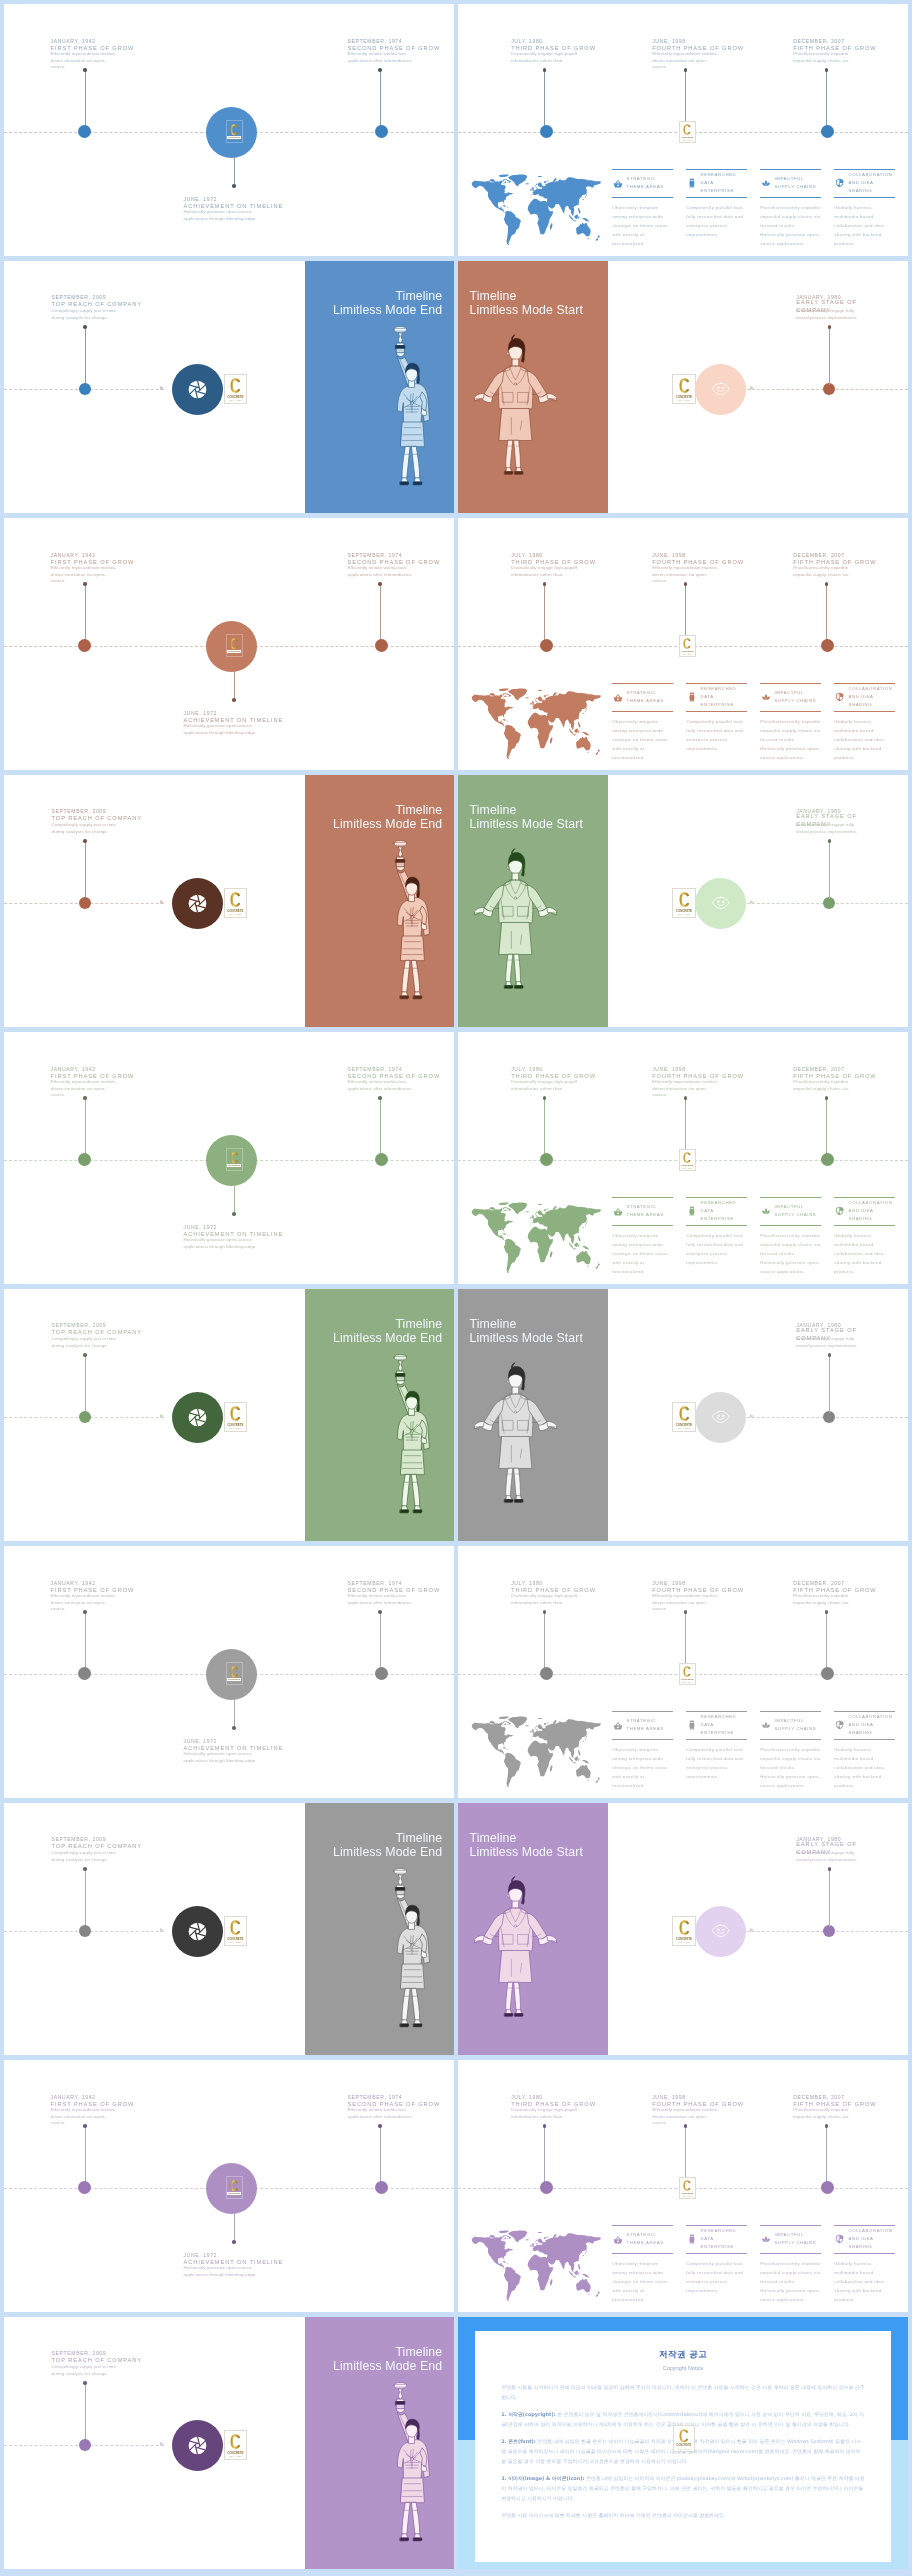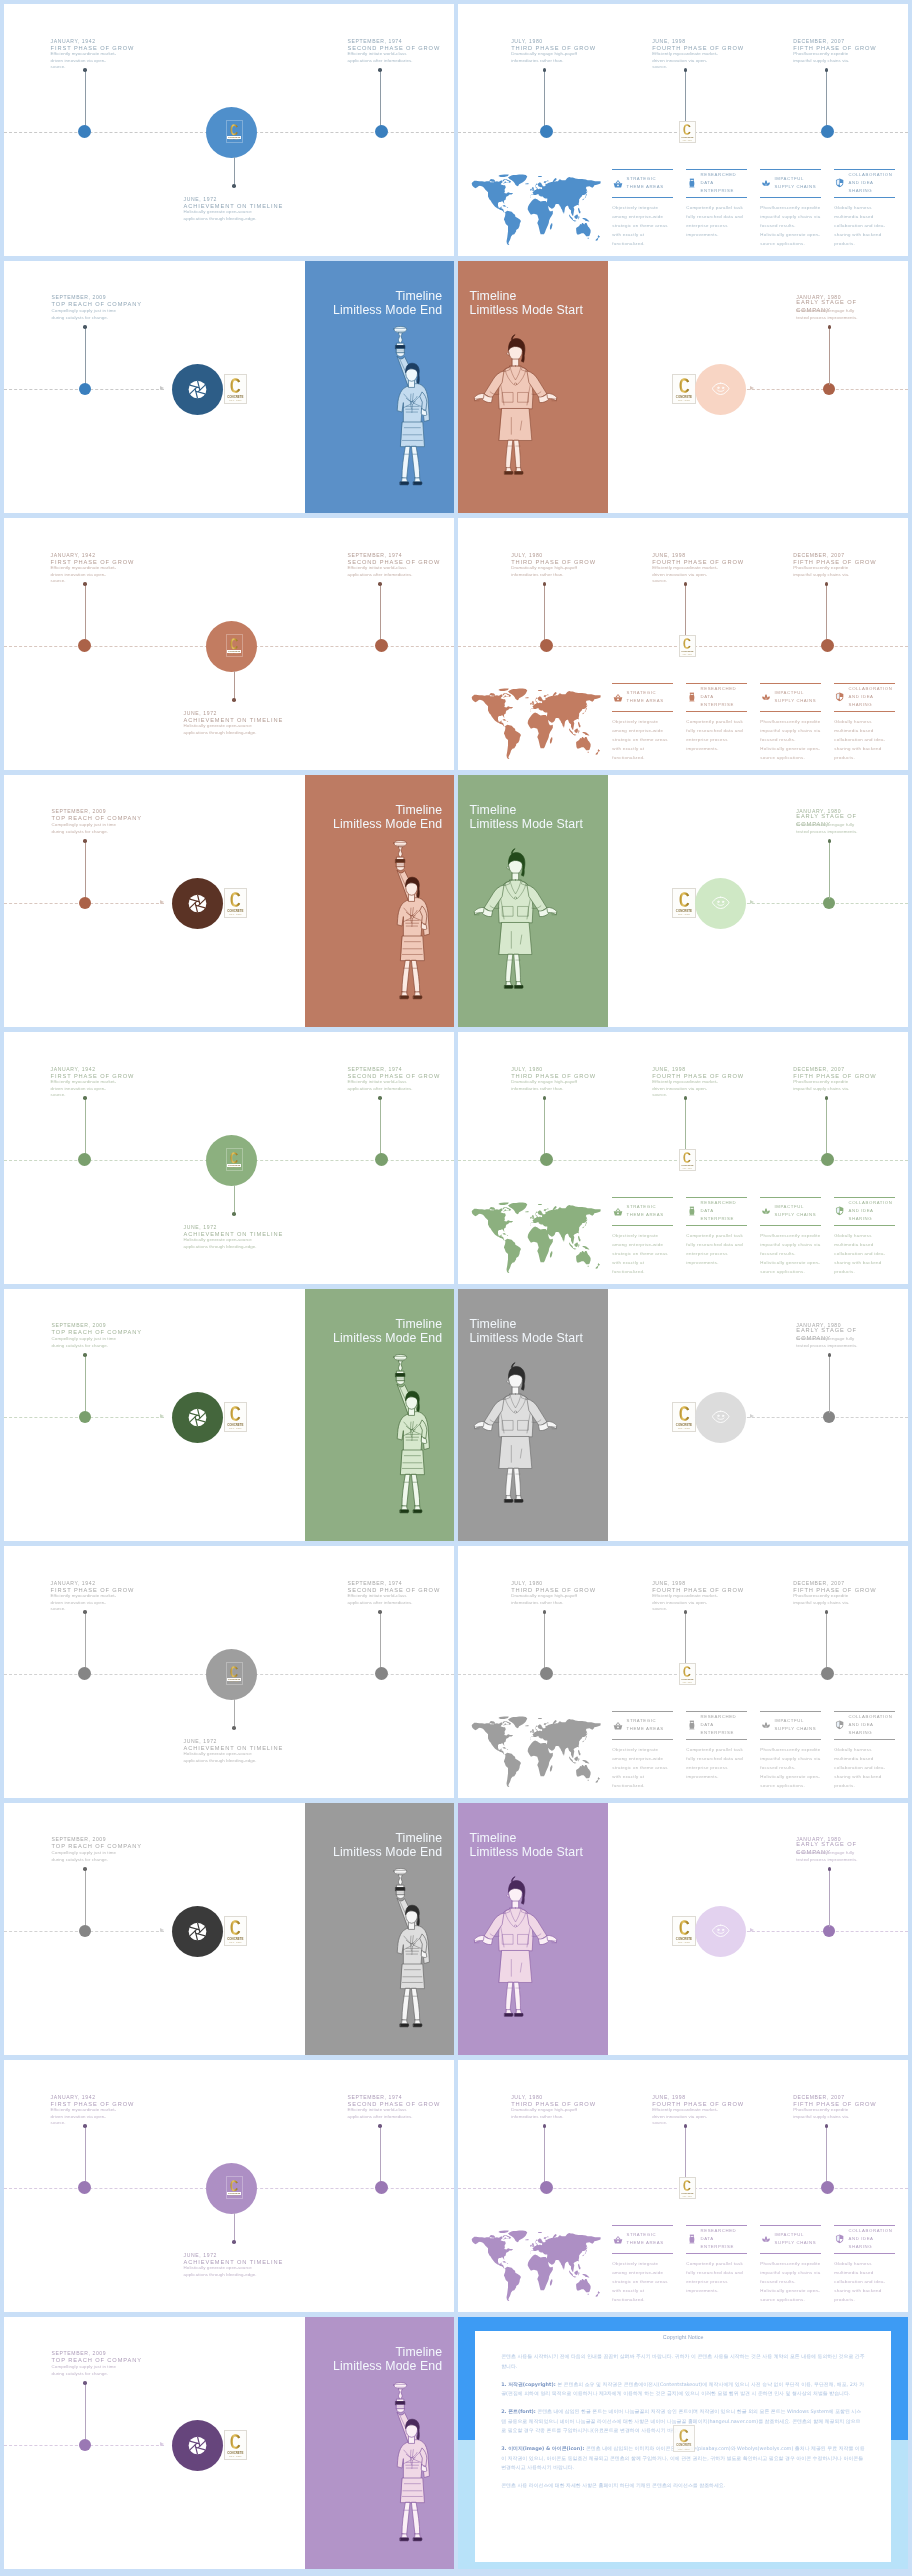--- a/index.html
+++ b/index.html
@@ -1734,20 +1734,21 @@
                 <path d="M115 671h34c2 5 2 10-2 12h-32Z" fill="#3f2350" stroke="#3f2350"></path>
               </g>
             </svg>
           </div>
         </div>
       </div>
       <div class="slide">
         <div class="cp">
           <div class="band"></div>
           <div class="inner">
+            <div class="cpt">저작권 공고</div>
             <div class="cps">Copyright Notice</div>
             <div class="cpb">
               <p>콘텐츠 사용을 시작하시기 전에 다음의 안내를 꼼꼼히 살펴봐 주시기 바랍니다. 귀하가 이 콘텐츠 사용을 시작하는 것은 사용 계약의 모든 내용에 동의하신 것으로 간주합니다.</p>
               <p><b>1. 저작권(copyright):</b> <span>본 콘텐츠의 소유 및 저작권은 콘텐츠에이전시(Contentstakeout)에 제작사에게 있으니 사전 승낙 없이 무단적 이용, 무단전재, 배포, 2차 가공(편집에 의하여 영리 목적으로 이용하거나 제3자에게 이용하게 하는 것은 금지)에 있으니 이러한 모델 행위 발견 시 준하면 민사 및 형사상의 처벌을 받습니다.</span></p>
               <p><b>2. 폰트(font):</b> <span>콘텐츠 내에 삽입된 한글 폰트는 네이버 나눔글꼴의 저작권 승인 폰트이며 저작권이 있으니 한글 외의 모든 폰트는 Windows System에 포함된 시스템 공용으로 제작되었으니 네이버 나눔글꼴 라이선스에 대한 사항은 네이버 나눔글꼴 홈페이지(hangeul.naver.com)를 참조하세요. 콘텐츠의 함께 제공되지 않으므로 필요할 경우 각종 폰트를 구입하시거나(유료폰트로 변경하여 사용하시기 바랍니다.</span></p>
               <p><b>3. 이미지(image) &amp; 아이콘(icon):</b> <span>콘텐츠 내에 삽입되는 이미지와 아이콘은 pixabay(pixabay.com)와 Webolys(webolys.com) 출처나 제공된 무료 저작물 이용이 저작권이 있으니, 아이콘도 동일조건 제공되고 콘텐츠의 함께 구입하거나, 이에 관련 권리는, 귀하가 별도로 확인하시고 필요할 경우 아이콘 수정하시거나 아이콘을 변경하시고 사용하시기 바랍니다.</span></p>
               <p>콘텐츠 사용 라이선스에 대한 자세한 사항은 홈페이지 하단에 기재된 콘텐츠의 라이선스를 참조하세요.</p>
             </div>
           </div>
           <div class="wm" style="width: 21.4px; height: 27px; position: absolute; left: 215px; top: 108px; z-index: 5; opacity: 0.9;">

